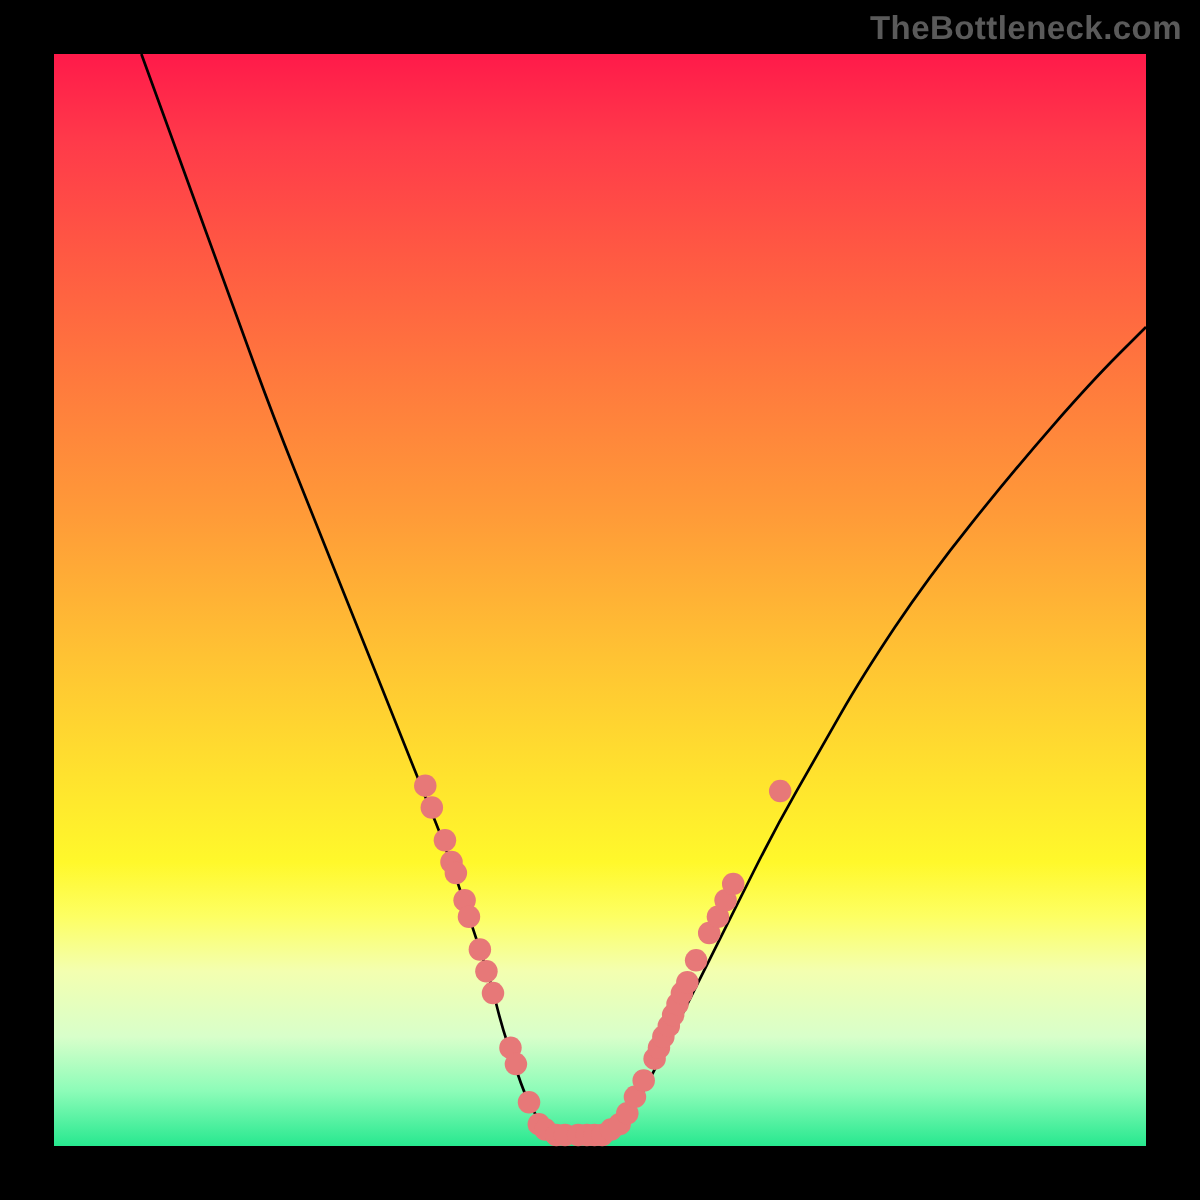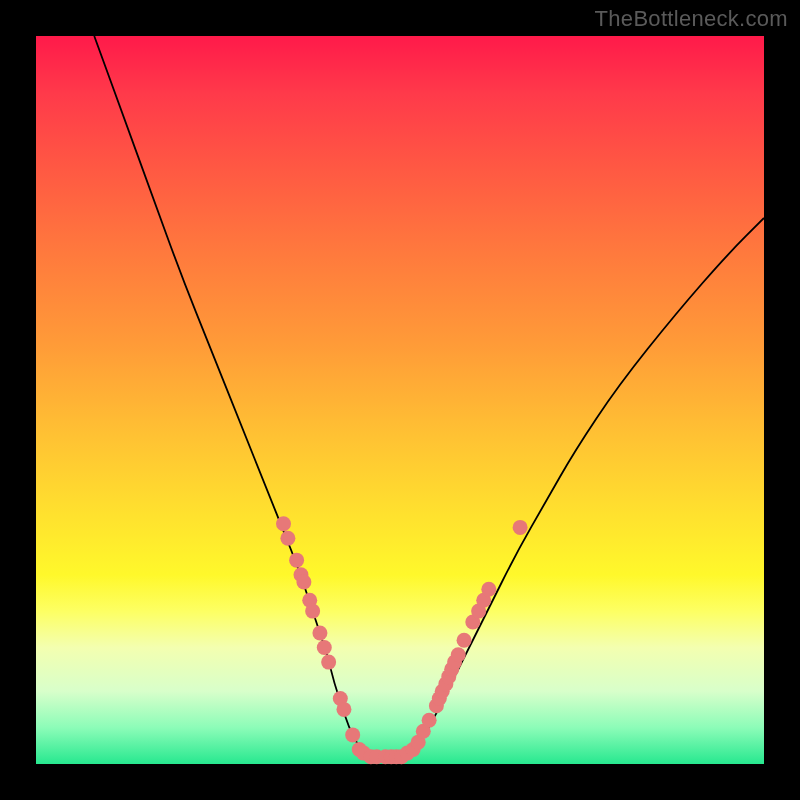--- a/index.html
+++ b/index.html
@@ -10,21 +10,21 @@
     position: relative;
     font-family: Arial, sans-serif;
     overflow: hidden;
   }
   .watermark {
     position: absolute;
     top: 6px;
     right: 12px;
     color: #5a5a5a;
     font-size: 22px;
-    font-weight: normal;
+    font-weight: bold;
     z-index: 10;
     letter-spacing: 0.3px;
   }
   .plot-area {
     position: absolute;
     left: 36px;
     top: 36px;
     width: 728px;
     height: 728px;
     background: linear-gradient(to bottom,

